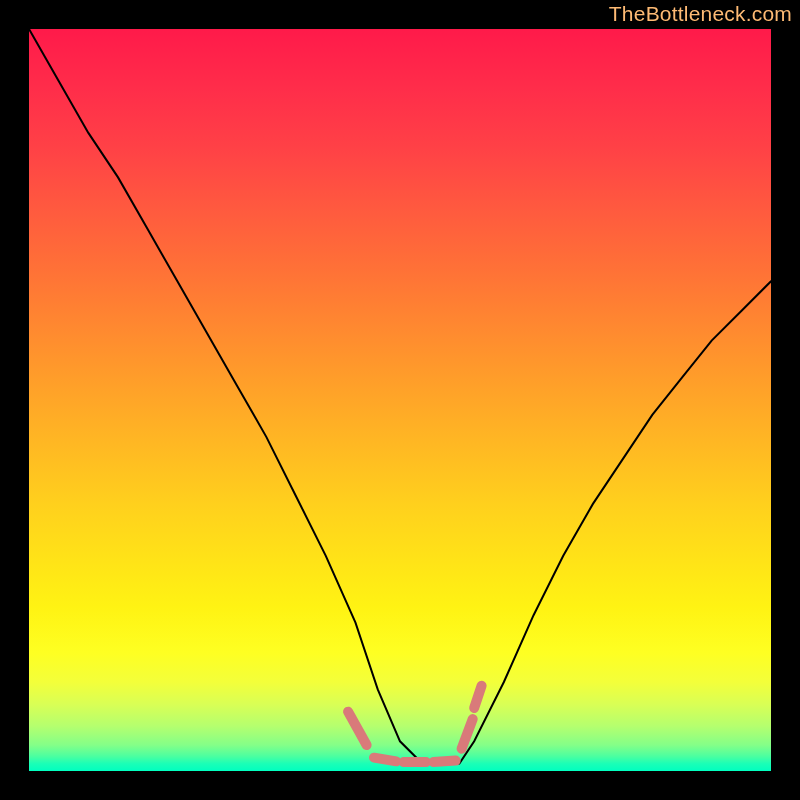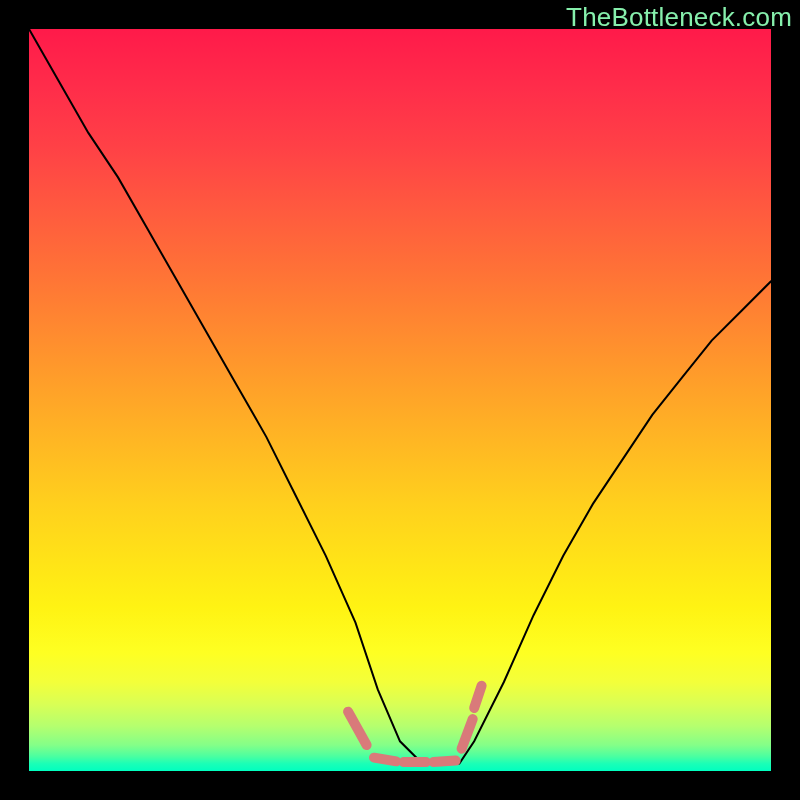--- a/index.html
+++ b/index.html
@@ -52,22 +52,22 @@
     position: absolute;
     left: 0;
     top: 0;
     width: 742px;
     height: 742px;
   }
   .watermark {
     position: absolute;
     top: 2px;
     right: 8px;
-    color: #86efac;
-    font-size: 26px;
+    color: #fdba74;
+    font-size: 21px;
     font-weight: 400;
     letter-spacing: 0.2px;
     user-select: none;
   }
 </style>
 </head>
 <body>
 
 <div class="frame">
   <div class="plot-area">

